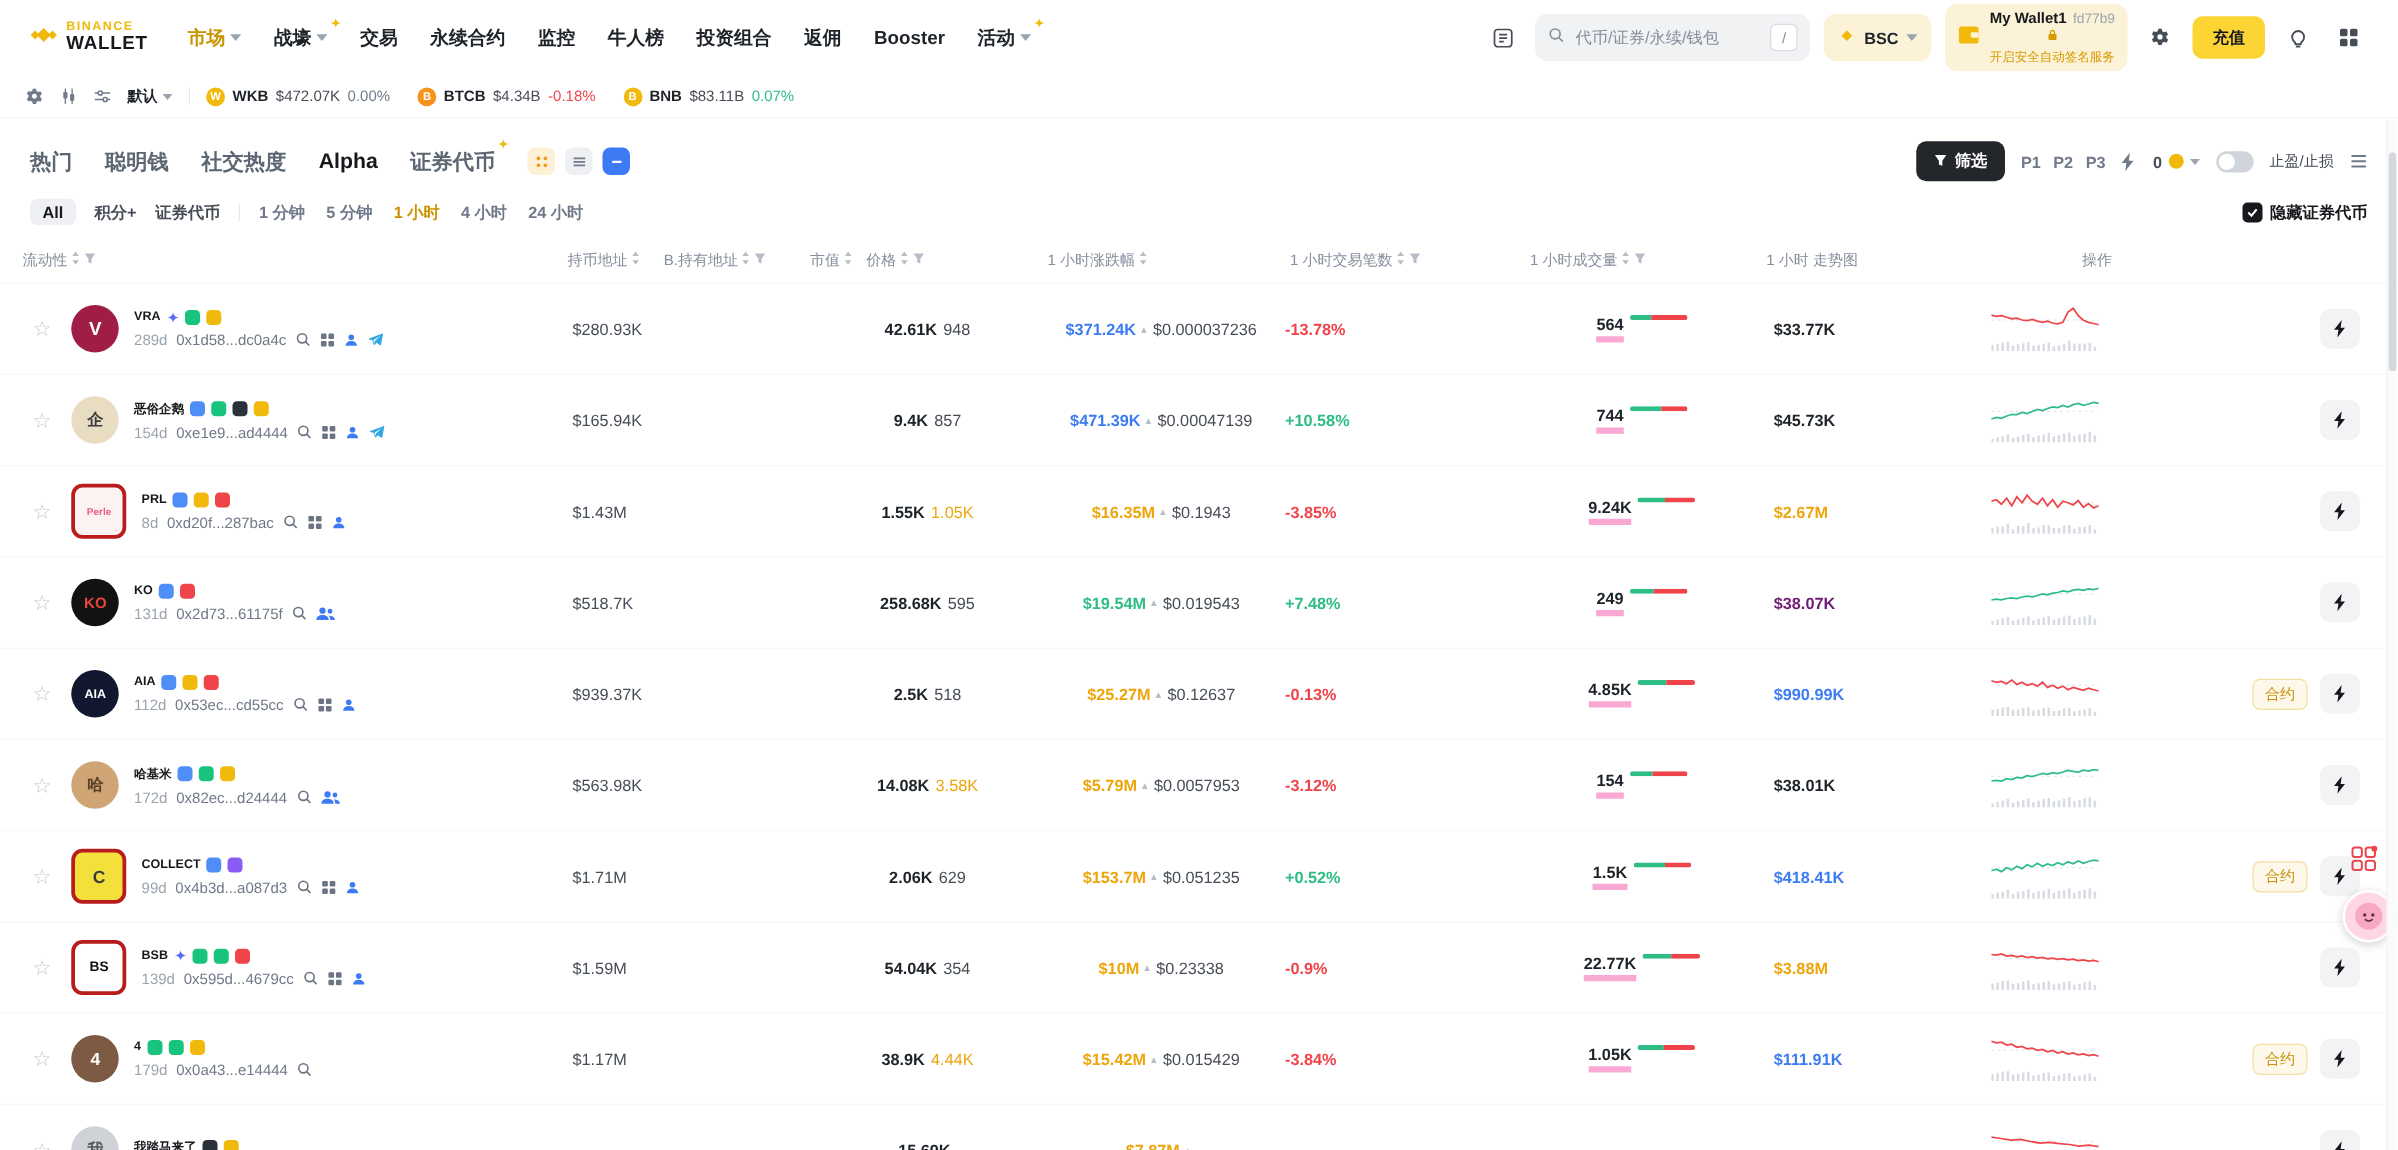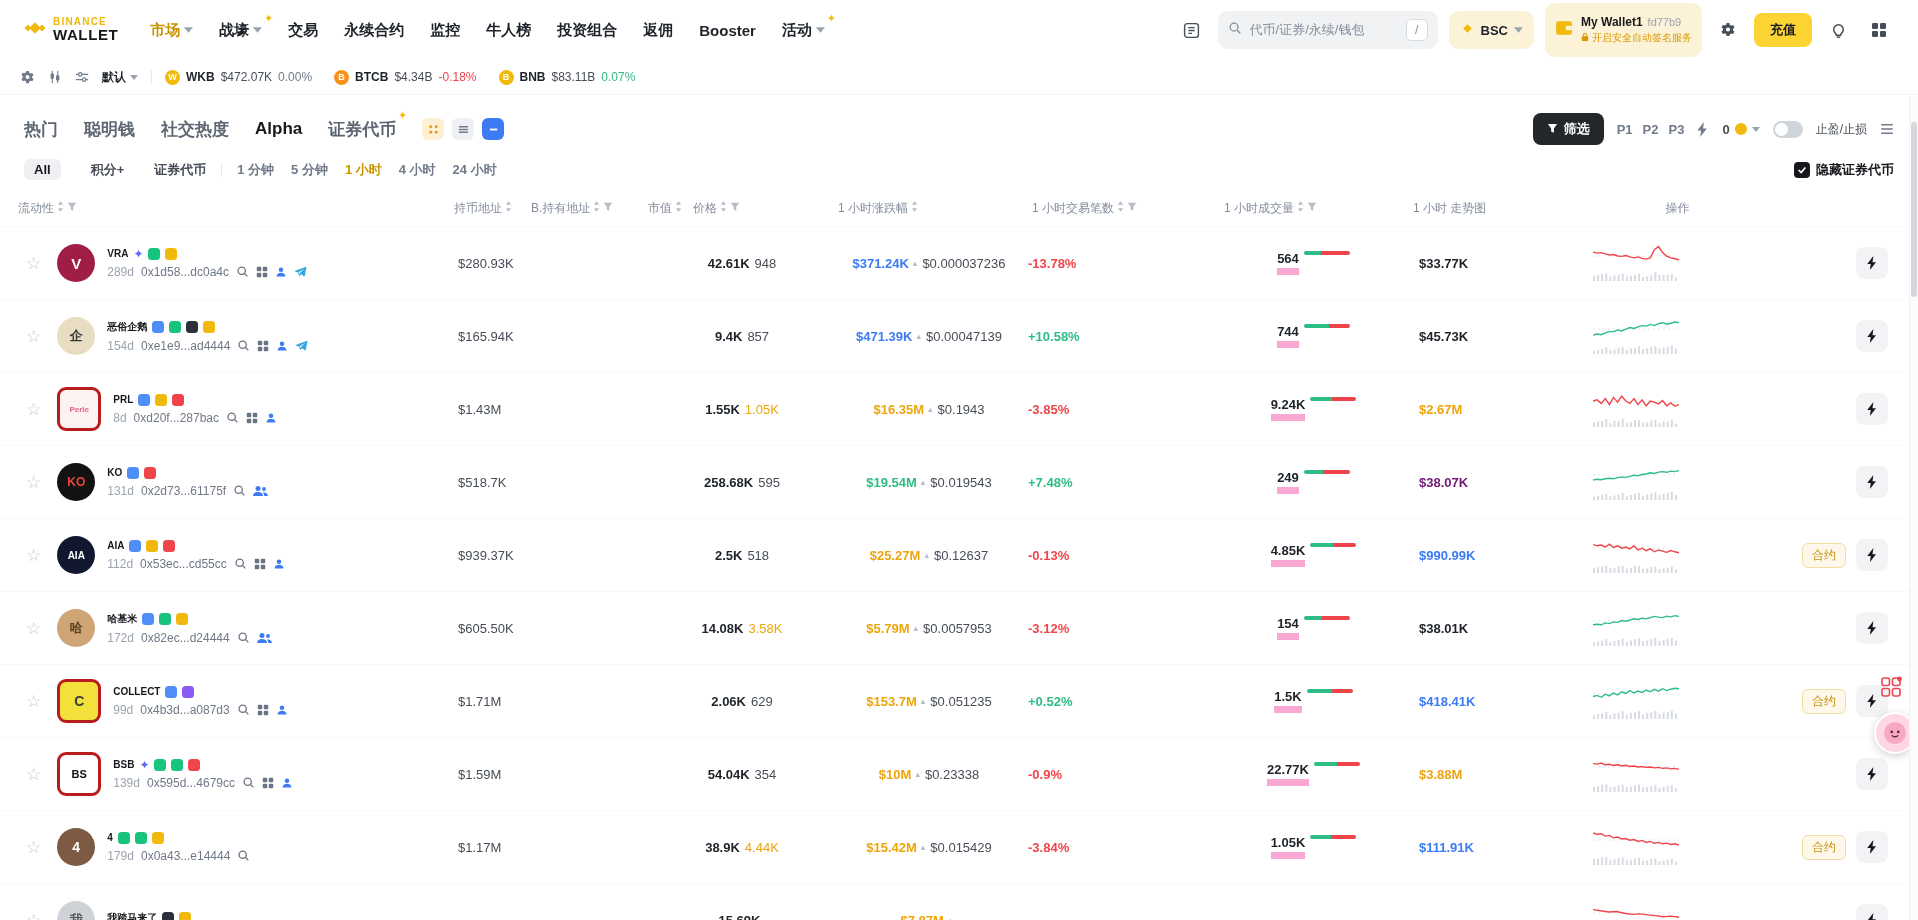--- a/index.html
+++ b/index.html
@@ -20,21 +20,21 @@
   .nav-right{margin-left:auto;display:flex;align-items:center;gap:11px;}
   .icon-btn{display:flex;align-items:center;justify-content:center;width:30px;height:30px;border:none;background:transparent;color:#474d57;cursor:pointer;padding:0;}
   .searchbox{display:flex;align-items:center;gap:8px;width:200px;height:38px;background:#f1f2f4;border-radius:10px;padding:0 10px;color:#848e9c;cursor:text;}
   .search-ph{font-size:13px;flex:1;white-space:nowrap;overflow:hidden;}
   .kbd{width:20px;height:20px;border:1px solid #d8dce1;border-radius:5px;display:flex;align-items:center;justify-content:center;font-size:12px;color:#848e9c;background:#fff;flex:none;}
   .chip-bsc{display:flex;align-items:center;gap:6px;height:38px;padding:0 11px;background:#fbf2d7;border-radius:10px;font-weight:700;font-size:13px;cursor:pointer;}
   .wallet-chip{display:flex;align-items:center;gap:8px;height:54px;padding:0 10px;background:#fbf2d7;border-radius:10px;cursor:pointer;}
   .w-lines{display:flex;flex-direction:column;justify-content:center;}
   .w-l1{font-size:12px;font-weight:700;display:flex;gap:5px;align-items:baseline;color:#16181c;}
   .w-addr{color:#9aa4af;font-weight:400;font-size:11px;}
-  .w-note{font-size:10px;color:#d89a00;display:flex;align-items:center;gap:3px;margin-top:2px;}
+  .w-note{font-size:10px;color:#d89a00;display:flex;align-items:center;gap:3px;margin-top:2px;flex-direction:column;}
   .deposit{height:34px;padding:0 16px;background:#fcd535;border:none;border-radius:8px;font-weight:700;font-size:13px;cursor:pointer;color:#181a20;font-family:inherit;}
 
   
   .tickerbar{display:flex;align-items:center;height:34px;padding:0 20px;gap:13px;border-bottom:1px solid #f3f4f6;font-size:12px;}
   .tk-ic{color:#707a8a;display:flex;cursor:pointer;}
   .preset{display:flex;align-items:center;gap:4px;font-weight:700;cursor:pointer;color:#1e2329;}
   .tk-item{display:flex;align-items:center;gap:6px;cursor:pointer;}
   .tk-coin{width:15px;height:15px;border-radius:50%;color:#fff;font-size:9px;font-weight:700;display:flex;align-items:center;justify-content:center;flex:none;}
   .tk-sym{font-weight:700;}
   .tk-val{color:#474d57;}
@@ -96,21 +96,21 @@
   .l2{display:flex;align-items:center;gap:7px;font-size:12px;color:#9aa4af;}
   .addr{color:#6f7887;}
   .li{display:flex;align-items:center;cursor:pointer;}
   .cellv{font-size:13px;color:#474d57;}
   .col2{display:flex;flex-direction:row;gap:5px;justify-content:center;}
   .mrow{display:flex;align-items:center;}
   .mv{font-size:13px;font-weight:600;}
   .mcaret{color:#b7bdc6;font-size:9px;margin-left:4px;}
   .pv{font-size:13px;color:#474d57;}
   .chg{font-size:13px;font-weight:600;}
-  .tcount{font-size:13px;font-weight:600;width:max-content;border-bottom:7px solid #f9a8d4;padding-bottom:2px;color:#1e2329;}
+  .tcount{font-size:13px;font-weight:600;width:max-content;border-bottom:5px solid #f9a8d4;padding-bottom:2px;color:#1e2329;}
   .tbar{display:flex;height:4px;width:46px;border-radius:2px;overflow:hidden;}
   .tbuy{background:#2ebd85;height:100%;}
   .tsell{background:#ef454a;height:100%;}
   .vol{font-size:13px;font-weight:600;}
   .c-act{display:flex;align-items:center;justify-content:flex-end;gap:10px;padding-right:30px;}
   .contract-chip{border:1px solid #f3dda0;background:#fdf8ea;color:#c7910a;font-size:12px;padding:3px 9px;border-radius:6px;cursor:pointer;white-space:nowrap;}
   .bolt-btn{width:32px;height:32px;border-radius:8px;background:#f2f3f5;border:none;display:flex;align-items:center;justify-content:center;color:#16181c;cursor:pointer;flex:none;}
 
   
   .fgrid{position:absolute;left:1880px;top:676px;cursor:pointer;}
@@ -377,21 +377,21 @@
           <svg width="14" height="14" viewBox="0 0 14 14" fill="currentColor">
             <rect x="1" y="2" width="12" height="1.6" rx=".8"></rect>
             <rect x="1" y="6.2" width="12" height="1.6" rx=".8"></rect>
             <rect x="1" y="10.4" width="12" height="1.6" rx=".8"></rect>
           </svg>
         </span>
     </div>
   </div>
 
   <div class="filtersrow">
-    <span id="scopes" style="display:flex;align-items:center;gap:30px;">
+    <span id="scopes" style="display:flex;align-items:center;gap:15px;">
         <span class="scope active">All</span>
         <span class="scope">积分+</span>
         <span class="scope">证券代币</span>
       </span>
     <span class="vdiv"></span>
     <span id="times" style="display:flex;align-items:center;gap:17px;">
         <span class="time">1 分钟</span>
         <span class="time">5 分钟</span>
         <span class="time active">1 小时</span>
         <span class="time">4 小时</span>
@@ -981,21 +981,21 @@
                   <svg width="15" height="12" viewBox="0 0 18 14" fill="currentColor">
                     <circle cx="6" cy="4" r="3"></circle>
                     <path d="M0 13c0-3 2.7-4.7 6-4.7S12 10 12 13z"></path>
                     <circle cx="13.2" cy="4.6" r="2.3"></circle>
                     <path d="M13.3 8.8c2.6.3 4.7 1.8 4.7 4.2h-4.5c0-1.7-.6-3.1-1.6-4z"></path>
                   </svg>
                 </span>
               </span>
             </span>
           </div>
-          <div class="cell c-liq cellv">$605.50K</div>
+          <div class="cell c-liq cellv">$563.98K</div>
           <div class="cell c-holders col2">
             <span class="cellv" style="color:#1e2329;font-weight:600">14.08K</span>
             <span class="cellv" style="color:#eda50c">3.58K</span>
           </div>
           <div class="cell c-mcap col2">
             <span class="mrow">
               <span class="mv" style="color:#eda50c">$5.79M</span>
               <span class="mcaret">▴</span>
             </span>
             <span class="pv">$0.0057953</span>

